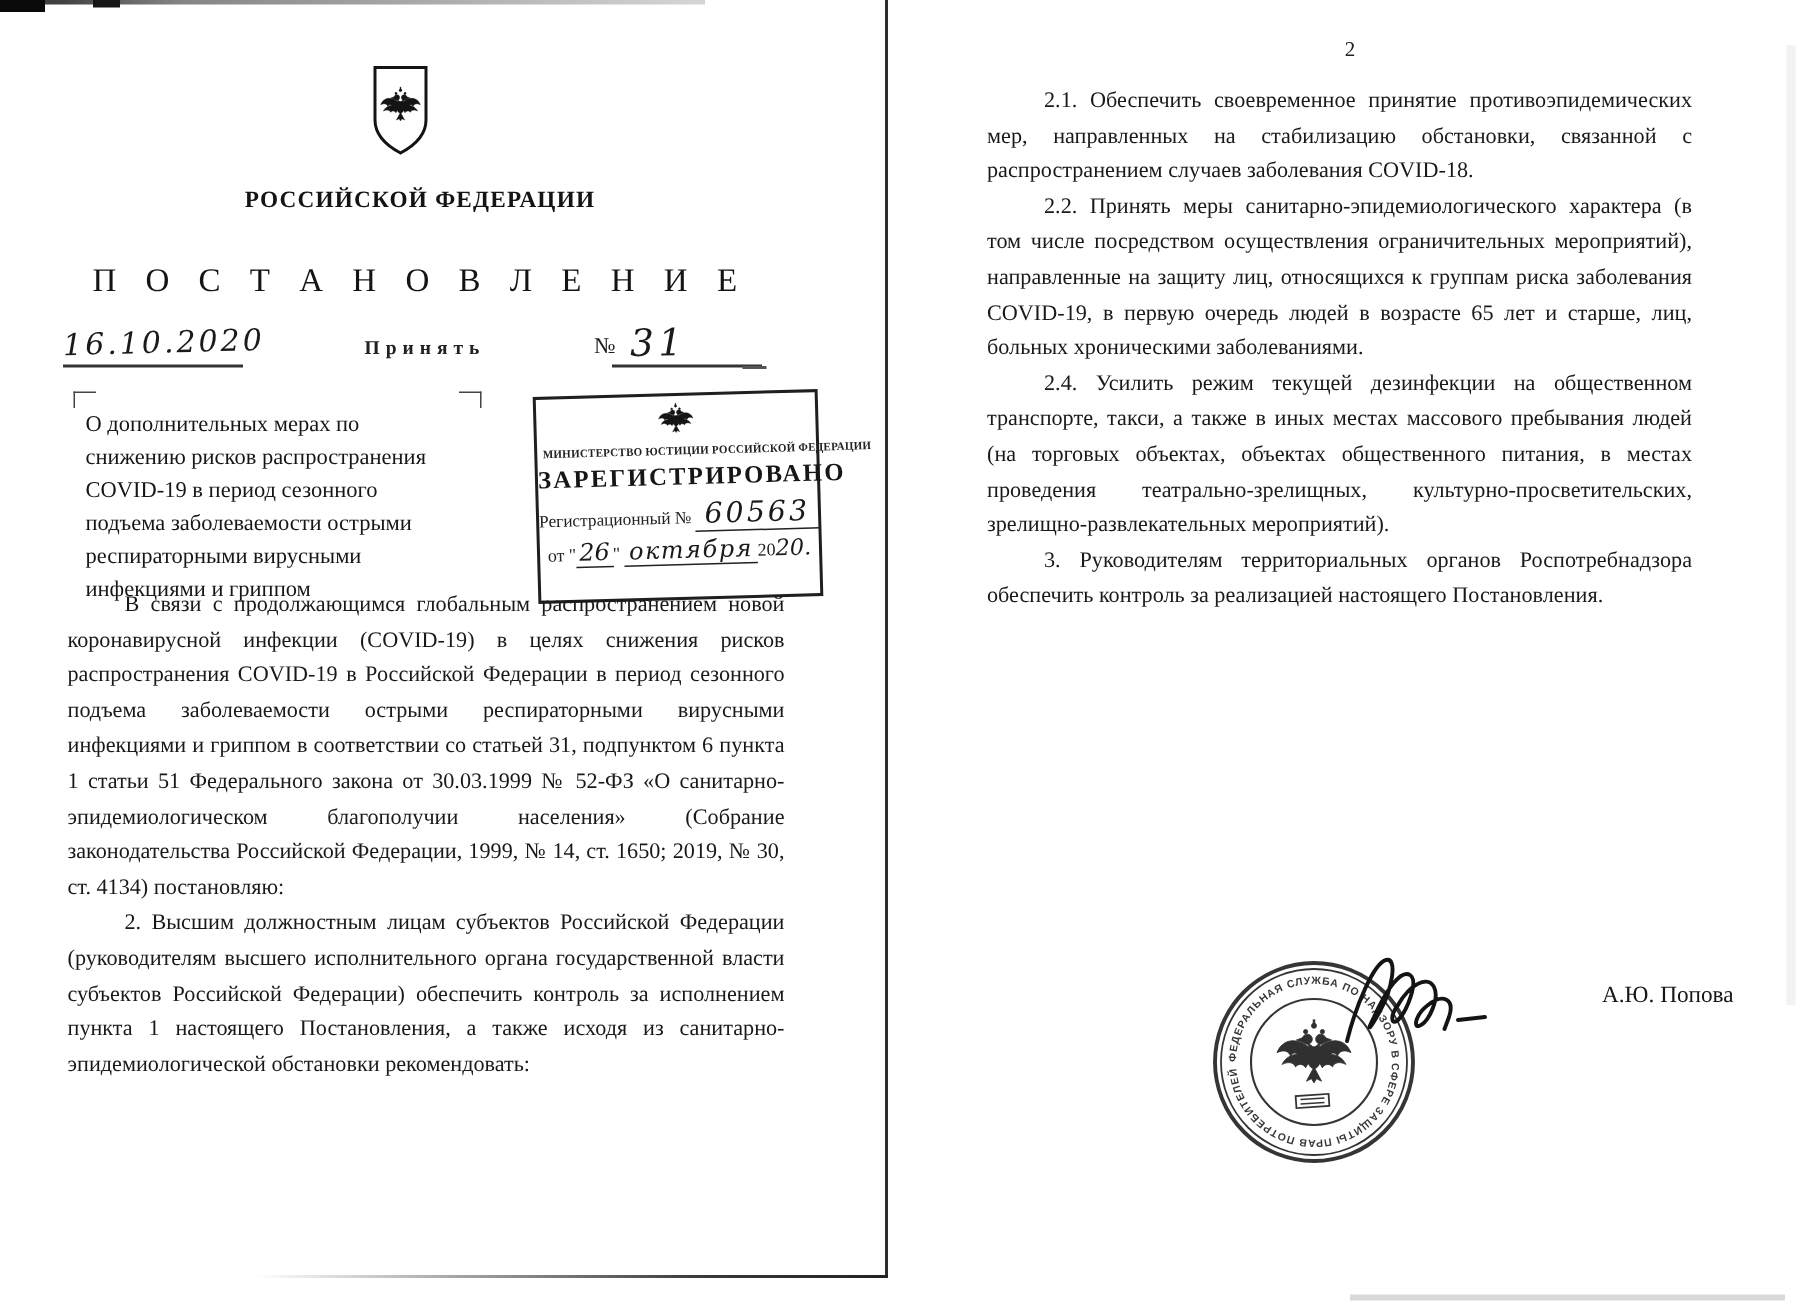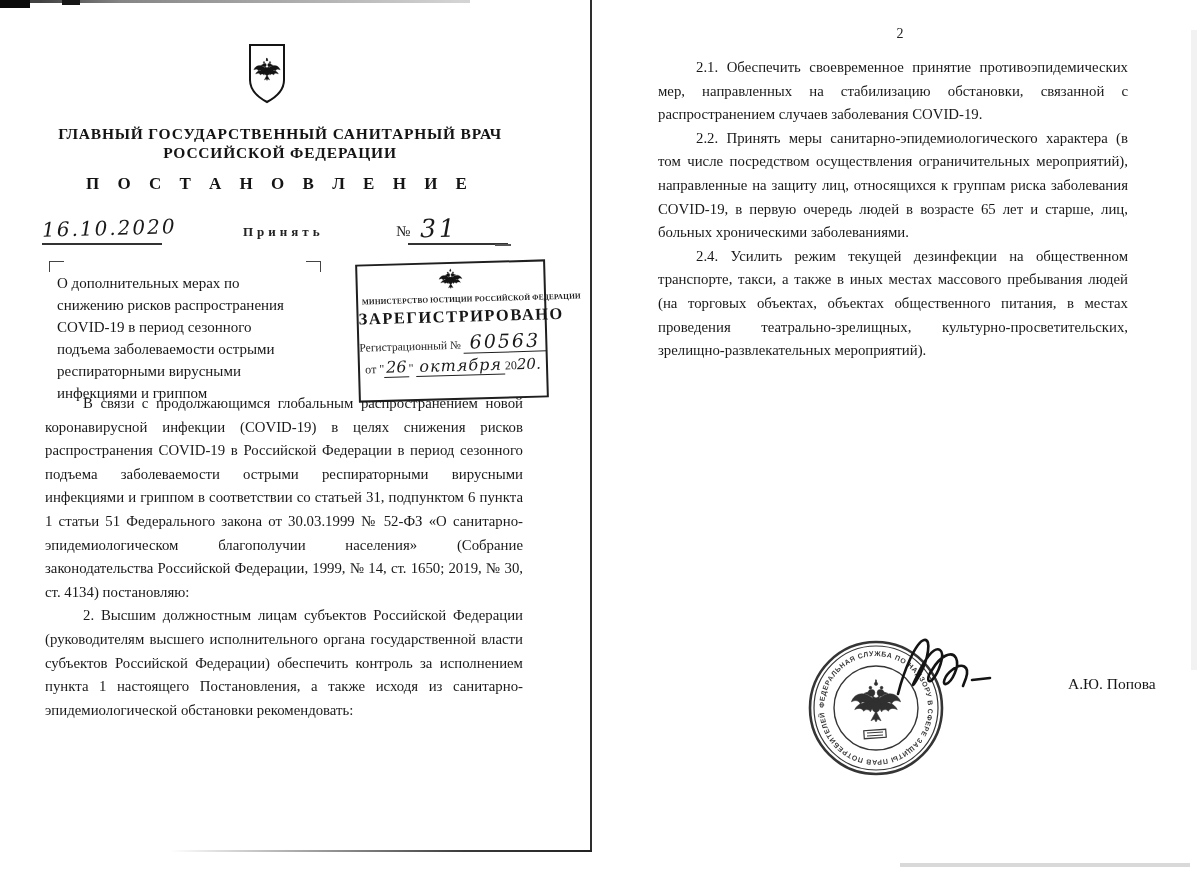--- a/index.html
+++ b/index.html
@@ -15,22 +15,22 @@
   .divider-v{left:590px;top:0;width:2px;height:852px;background:#2e2e2e;}
   .divider-bottom{left:170px;top:850px;width:422px;height:2px;
       background:linear-gradient(to right,rgba(50,50,50,0),#3a3a3a 70%,#222);}
   .art-right-strip{left:1191px;top:30px;width:6px;height:640px;background:#ededed;opacity:.7;}
   .art-bottom-smudge{left:900px;top:863px;width:290px;height:4px;background:#d9d9d9;}
 
   
   .emblem{left:243px;top:42px;}
   .org-title{left:40px;top:124px;width:480px;text-align:center;font-weight:bold;
       font-size:15.5px;line-height:19px;letter-spacing:.8px;color:#141414;}
-  .doc-type{left:40px;top:174px;width:480px;text-align:center;font-weight:bold;
-      font-size:17px;letter-spacing:7px;color:#141414;}
+  .doc-type{left:40px;top:174px;width:480px;text-align:center;font-weight:normal;
+      font-size:22px;letter-spacing:7px;color:#141414;}
 
   .hand{font-family:"DejaVu Serif", serif;font-style:italic;color:#1a1a1a;}
   .date-hw{left:42px;top:216px;font-size:20px;letter-spacing:2px;transform:rotate(-1.5deg);}
   .date-underline{left:42px;top:243px;width:120px;height:1.5px;background:#333;}
   .city{left:243px;top:224px;font-size:13px;letter-spacing:4px;font-weight:bold;color:#222;}
   .num-sign{left:396px;top:223px;font-size:15px;}
   .num-hw{left:420px;top:214px;font-size:25px;letter-spacing:3px;transform:rotate(-1deg);}
   .num-underline{left:408px;top:243px;width:100px;height:1.5px;background:#333;}
   .num-underline2{left:495px;top:244px;width:16px;height:1.5px;background:#555;}
 
@@ -56,21 +56,21 @@
   
   .body-text{font-size:14.8px;line-height:23.6px;text-align:justify;color:#191919;}
   .body-text p{margin:0;text-indent:38px;}
   .body1{left:45px;top:392px;width:478px;}
   .body2{left:658px;top:56px;width:470px;}
   .page2-num{left:880px;top:26px;width:40px;text-align:center;font-size:14px;color:#222;}
 
   
   .seal{left:806px;top:638px;opacity:.88;}
   .signature{left:890px;top:628px;}
-  .sig-name{left:1068px;top:655px;font-size:15.5px;color:#161616;white-space:nowrap;margin-top:20px;}
+  .sig-name{left:1068px;top:655px;font-size:15.5px;color:#161616;white-space:nowrap;}
 </style>
 </head>
 <body>
 
 <svg width="0" height="0" style="position:absolute" aria-hidden="true">
   <defs>
     <symbol id="eagle" viewBox="0 0 100 100">
       <g fill="#141414" stroke="#141414" stroke-width="1">
         <path d="M47,42 C30,26 12,30 6,46 C14,42 20,44 22,50 C26,44 30,46 32,52 C36,47 40,50 42,56 Z"></path>
         <path d="M47,52 C32,44 18,48 12,60 C20,56 26,58 28,63 C32,58 38,60 40,64 Z"></path>
@@ -101,21 +101,20 @@
 <div class="abs art-bottom-smudge"></div>
 
 <div class="abs emblem">
   <svg width="48" height="64" viewBox="0 0 48 64">
     <path d="M7,3 H41 V38 Q41,51 24,60 Q7,51 7,38 Z" fill="none" stroke="#141414" stroke-width="2"></path>
     <use href="#eagle" x="9" y="7" width="30" height="44"></use>
   </svg>
 </div>
 
 <div class="abs org-title">
-  <div>ГЛАВНЫЙ ГОСУДАРСТВЕННЫЙ САНИТАРНЫЙ ВРАЧ</div>
   <div>РОССИЙСКОЙ ФЕДЕРАЦИИ</div>
 </div>
 
 <div class="abs doc-type">П О С Т А Н О В Л Е Н И Е</div>
 
 <div class="abs hand date-hw">16.10.2020</div>
 <div class="abs date-underline"></div>
 <div class="abs city">Принять</div>
 <span class="abs num-sign">№</span>
 <span class="abs hand num-hw">31</span>
@@ -145,23 +144,24 @@
 </div>
 
 <div class="abs body-text body1">
   <p>В связи с продолжающимся глобальным распространением новой коронавирусной инфекции (COVID-19) в целях снижения рисков распространения COVID-19 в Российской Федерации в период сезонного подъема заболеваемости острыми респираторными вирусными инфекциями и гриппом в соответствии со статьей 31, подпунктом 6 пункта 1 статьи 51 Федерального закона от 30.03.1999 № 52-ФЗ «О санитарно-эпидемиологическом благополучии населения» (Собрание законодательства Российской Федерации, 1999, № 14, ст. 1650; 2019, № 30, ст. 4134) постановляю:</p>
   <p>2. Высшим должностным лицам субъектов Российской Федерации (руководителям высшего исполнительного органа государственной власти субъектов Российской Федерации) обеспечить контроль за исполнением пункта 1 настоящего Постановления, а также исходя из санитарно-эпидемиологической обстановки рекомендовать:</p>
 </div>
 
 <div class="abs page2-num">2</div>
 
 <div class="abs body-text body2">
-  <p>2.1. Обеспечить своевременное принятие противоэпидемических мер, направленных на стабилизацию обстановки, связанной с распространением случаев заболевания COVID-19.</p>
+  <p>2.1. Обеспечить своевременное принятие противоэпидемических мер, направленных на стабилизацию обстановки, связанной с распространением случаев заболевания COVID-18.</p>
   <p>2.2. Принять меры санитарно-эпидемиологического характера (в том числе посредством осуществления ограничительных мероприятий), направленные на защиту лиц, относящихся к группам риска заболевания COVID-19, в первую очередь людей в возрасте 65 лет и старше, лиц, больных хроническими заболеваниями.</p>
   <p>2.4. Усилить режим текущей дезинфекции на общественном транспорте, такси, а также в иных местах массового пребывания людей (на торговых объектах, объектах общественного питания, в местах проведения театрально-зрелищных, культурно-просветительских, зрелищно-развлекательных мероприятий).</p>
+  <p>3. Руководителям территориальных органов Роспотребнадзора обеспечить контроль за реализацией настоящего Постановления.</p>
 </div>
 
 <div class="abs seal">
   <svg width="140" height="140" viewBox="0 0 140 140">
     <circle cx="70" cy="70" r="66" fill="none" stroke="#1a1a1a" stroke-width="2.6"></circle>
     <circle cx="70" cy="70" r="62" fill="none" stroke="#1a1a1a" stroke-width="1.2"></circle>
     <circle cx="70" cy="70" r="42" fill="none" stroke="#1a1a1a" stroke-width="1.4"></circle>
     <path id="sealTextPath" d="M 18,70 A 52 52 0 1 1 122,70 A 52 52 0 1 1 18,70" fill="none"></path>
     <text font-family="Liberation Sans, sans-serif" font-size="7" font-weight="bold" fill="#1a1a1a" letter-spacing="0.6">
       <textPath href="#sealTextPath">ФЕДЕРАЛЬНАЯ СЛУЖБА ПО НАДЗОРУ В СФЕРЕ ЗАЩИТЫ ПРАВ ПОТРЕБИТЕЛЕЙ И БЛАГОПОЛУЧИЯ ЧЕЛОВЕКА • (РОСПОТРЕБНАДЗОР) •</textPath>

